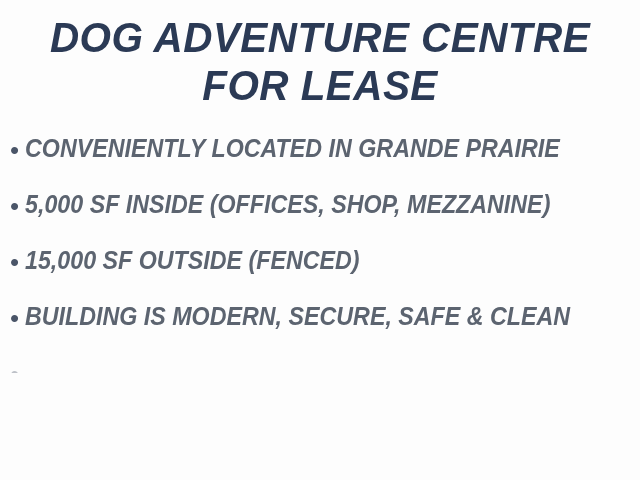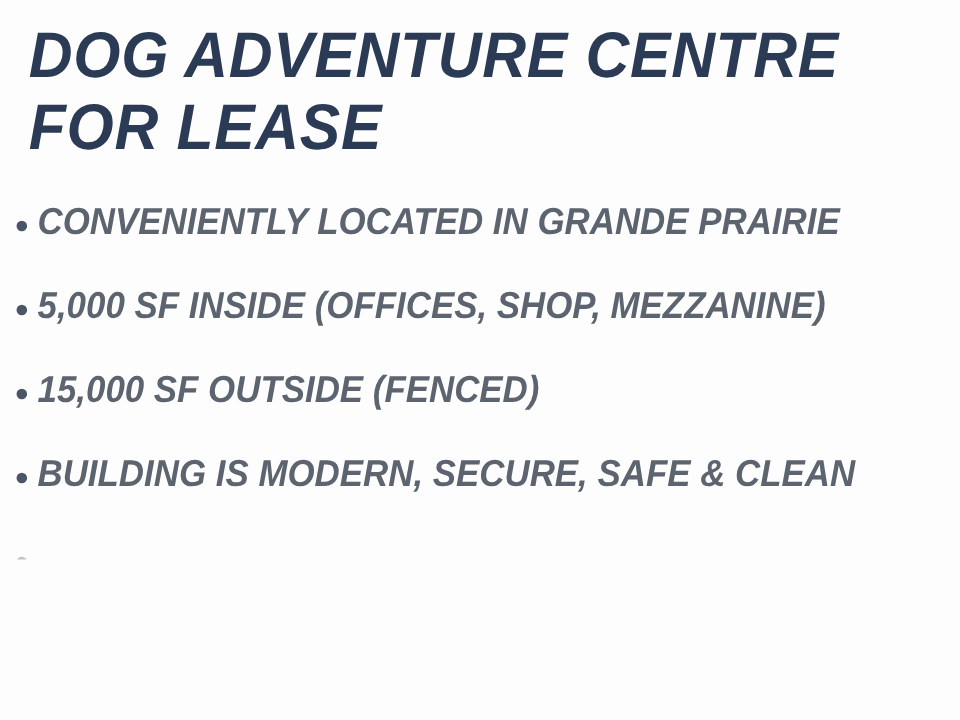--- a/index.html
+++ b/index.html
@@ -14,21 +14,21 @@
     overflow: hidden;
   }
   .poster {
     position: relative;
     width: 640px;
     height: 480px;
     background: #fdfdfd;
     box-sizing: border-box;
   }
   .headline {
-    text-align: left;
+    text-align: center;
     color: #2b3a55;
     font-family: "Liberation Sans", sans-serif;
     font-weight: bold;
     font-style: italic;
     letter-spacing: 0.5px;
     line-height: 1.08;
     padding-top: 14px;
   }
   .headline-line {
     display: block;

